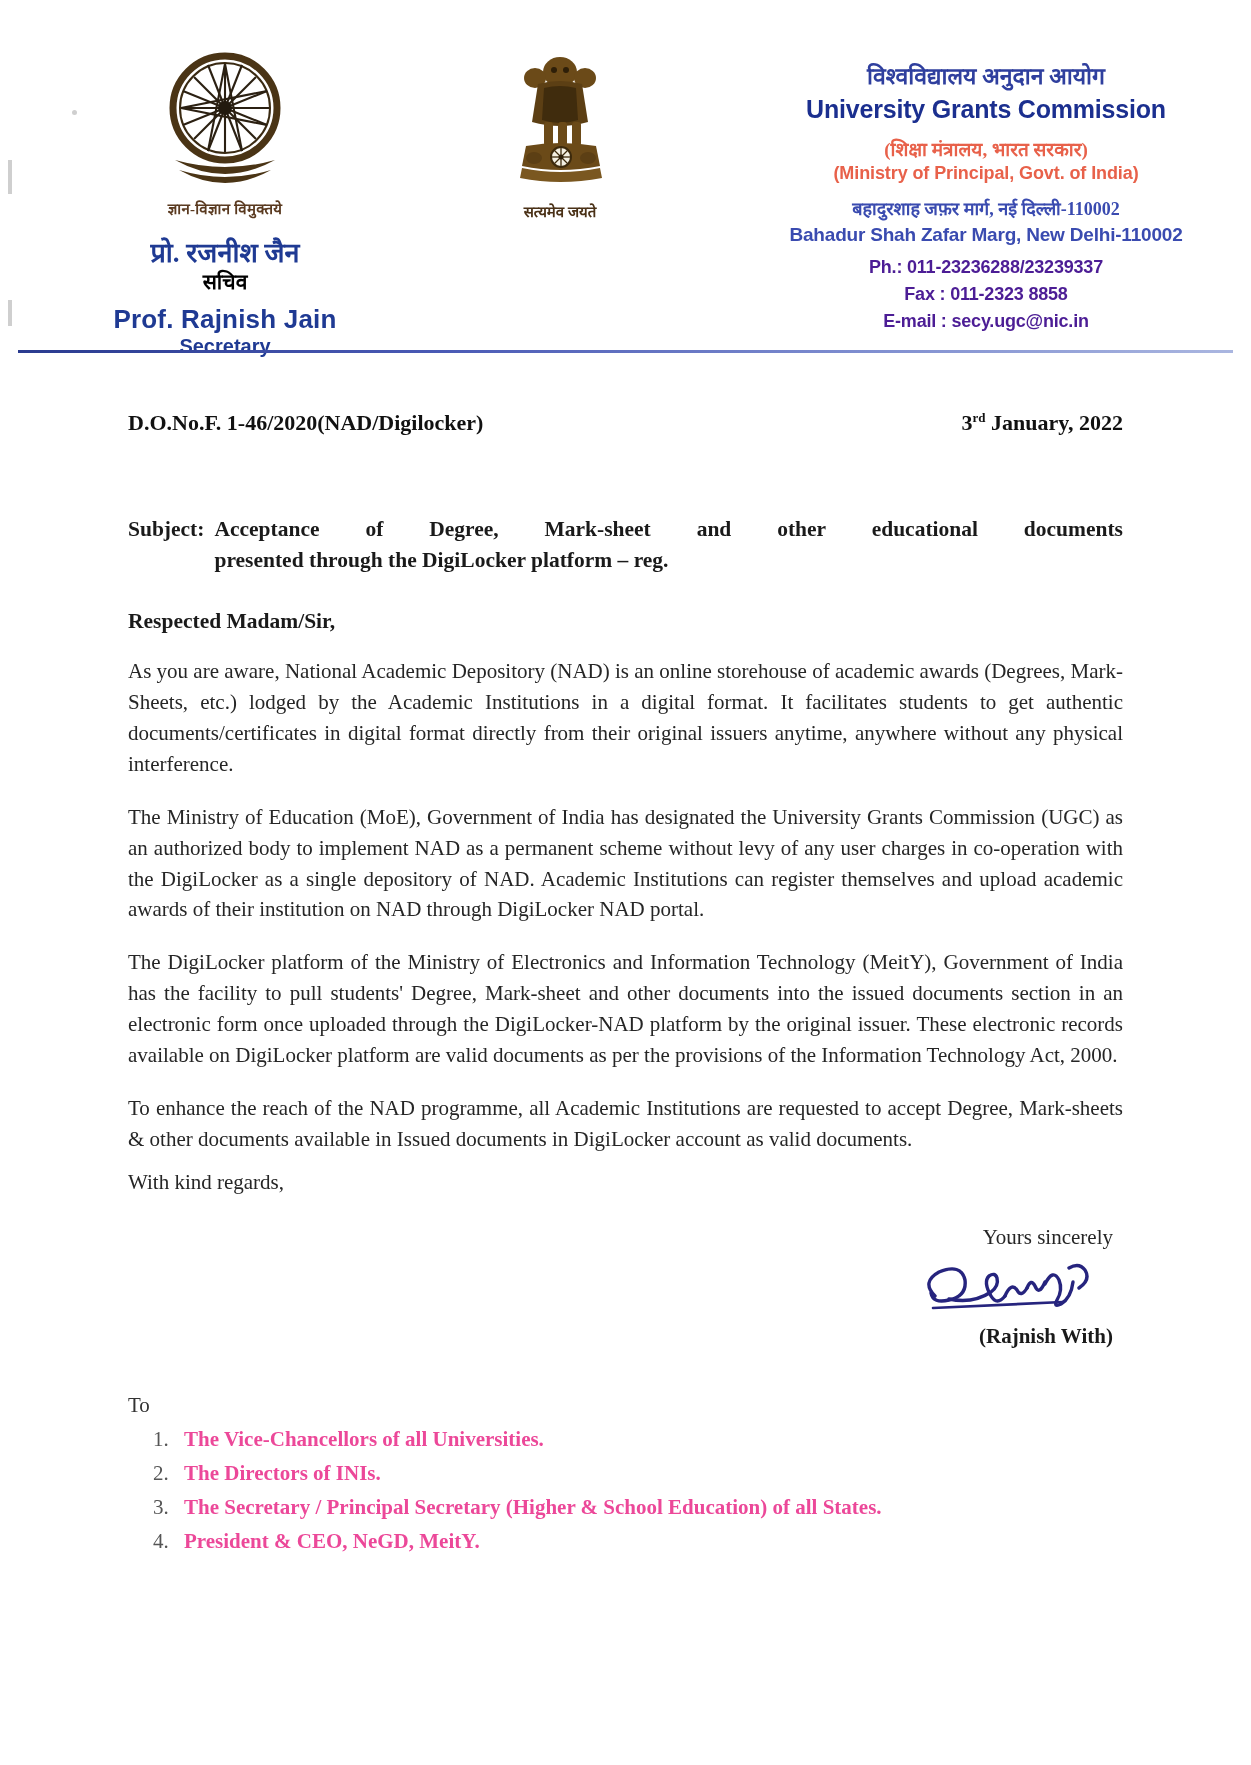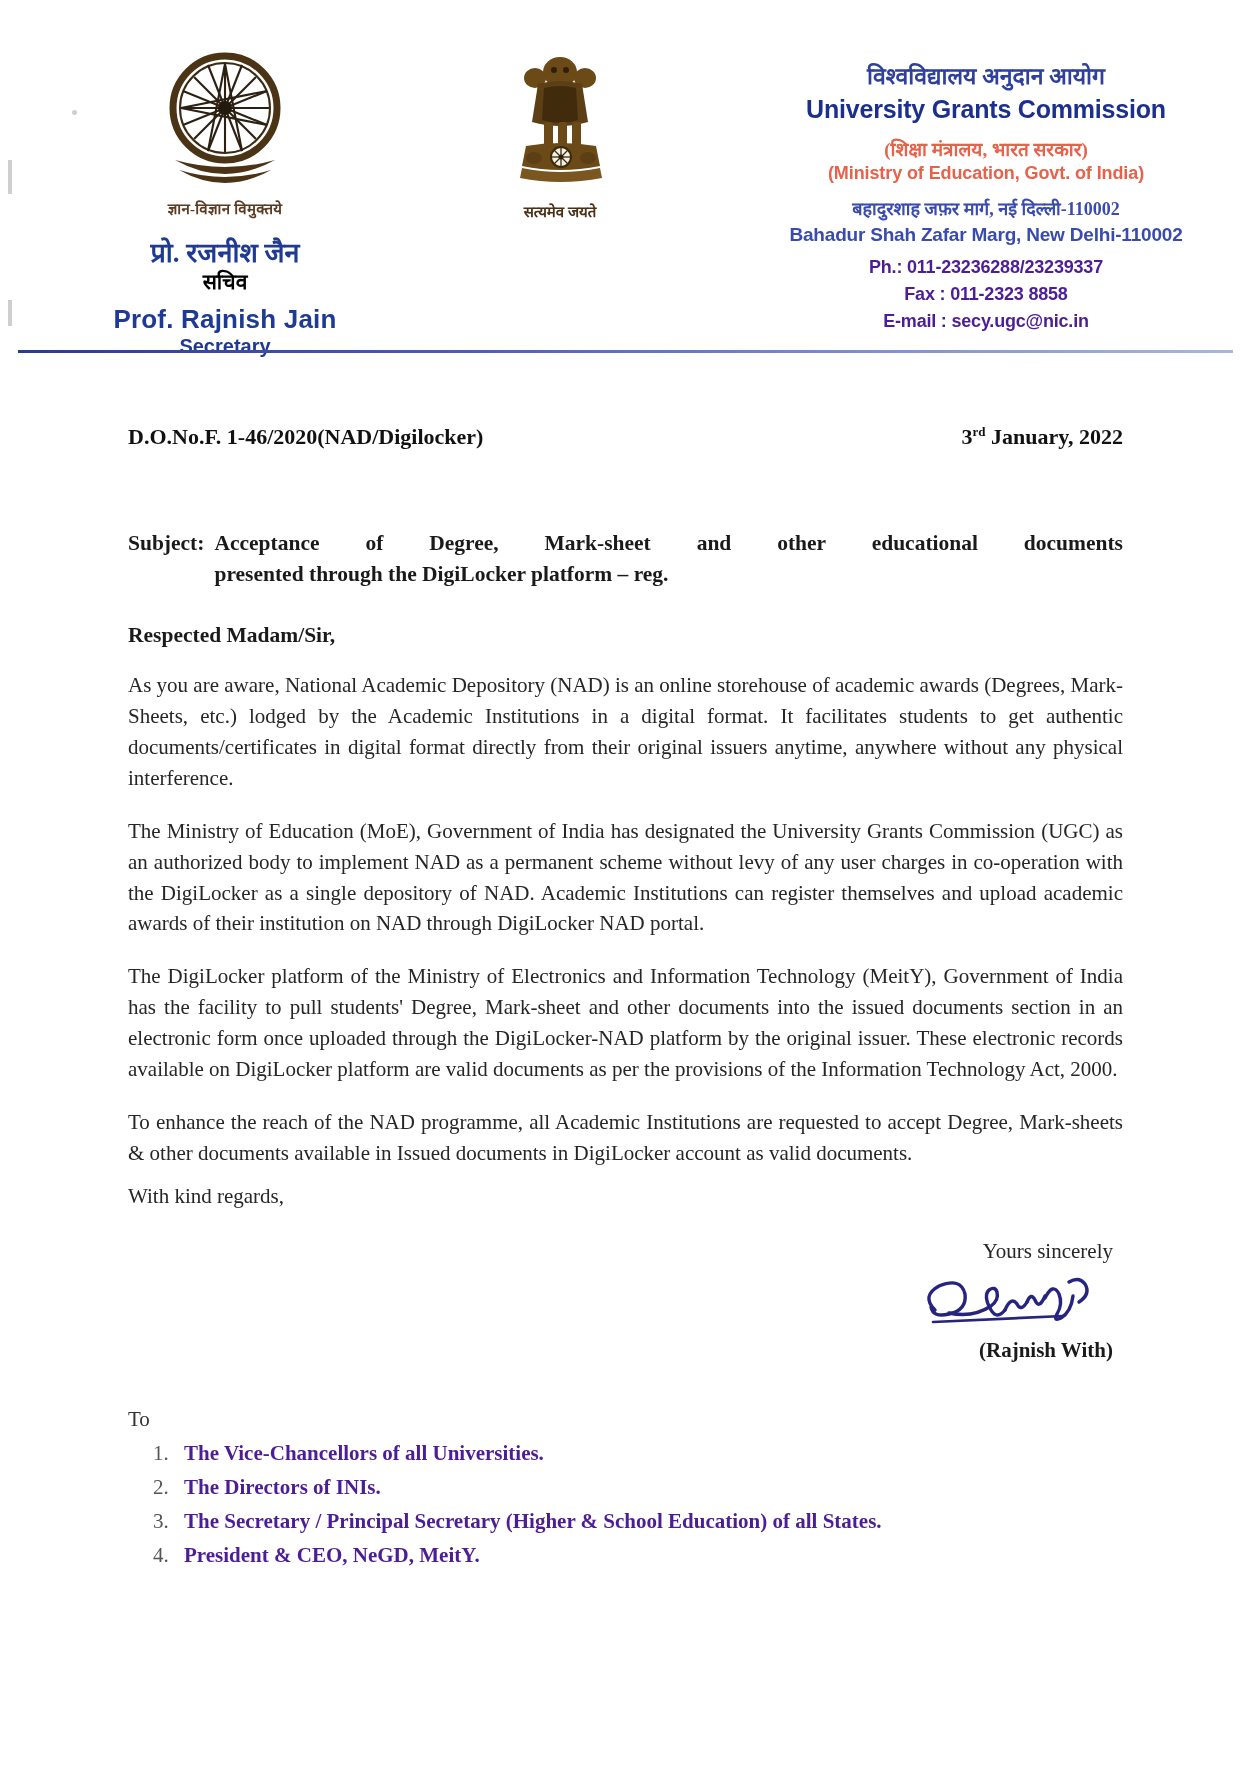--- a/index.html
+++ b/index.html
@@ -155,21 +155,21 @@
     right: 18px;
     top: 350px;
     height: 3px;
     background: linear-gradient(to right, #2a3b8f, #4a5ab5 35%, #7f8ed0 70%, #aab6e0);
   }
 
   
   .content {
     position: absolute;
     left: 0;
-    top: 369px;
+    top: 355px;
     right: 0;
     padding: 0 128px 0 128px;
     box-sizing: border-box;
   }
 
   .ref-row {
     display: flex;
     justify-content: space-between;
     align-items: baseline;
     margin-top: 55px;
@@ -252,21 +252,21 @@
   }
   .to-label {
     font-size: 21px;
     color: #333;
   }
   ol.recipients {
     margin: 6px 0 0 0;
     padding-left: 46px;
     font-size: 21px;
     font-weight: bold;
-    color: #4c1d95;
+    color: #ec4899;
   }
   ol.recipients li {
     margin-top: 9px;
     padding-left: 10px;
   }
   ol.recipients li::marker {
     font-weight: normal;
     color: #555;
   }
 
@@ -349,21 +349,21 @@
           <path d="M14 118 Q52 126 92 118 L94 128 Q52 136 12 128 Z" fill="#7a5720"></path>
         </g>
       </svg>
       <div class="emblem-motto">सत्यमेव जयते</div>
     </div>
 
     <div class="lh-right">
       <div class="org-hi">विश्वविद्यालय अनुदान आयोग</div>
       <div class="org-en">University Grants Commission</div>
       <div class="min-hi">(शिक्षा मंत्रालय, भारत सरकार)</div>
-      <div class="min-en">(Ministry of Education, Govt. of India)</div>
+      <div class="min-en">(Ministry of Principal, Govt. of India)</div>
       <div class="addr-hi">बहादुरशाह जफ़र मार्ग, नई दिल्ली-110002</div>
       <div class="addr-en">Bahadur Shah Zafar Marg, New Delhi-110002</div>
       <div class="contact">
         <div>Ph.: 011-23236288/23239337</div>
         <div>Fax : 011-2323 8858</div>
         <div>E-mail : secy.ugc@nic.in</div>
       </div>
     </div>
 
     <div class="lh-rule"></div>

